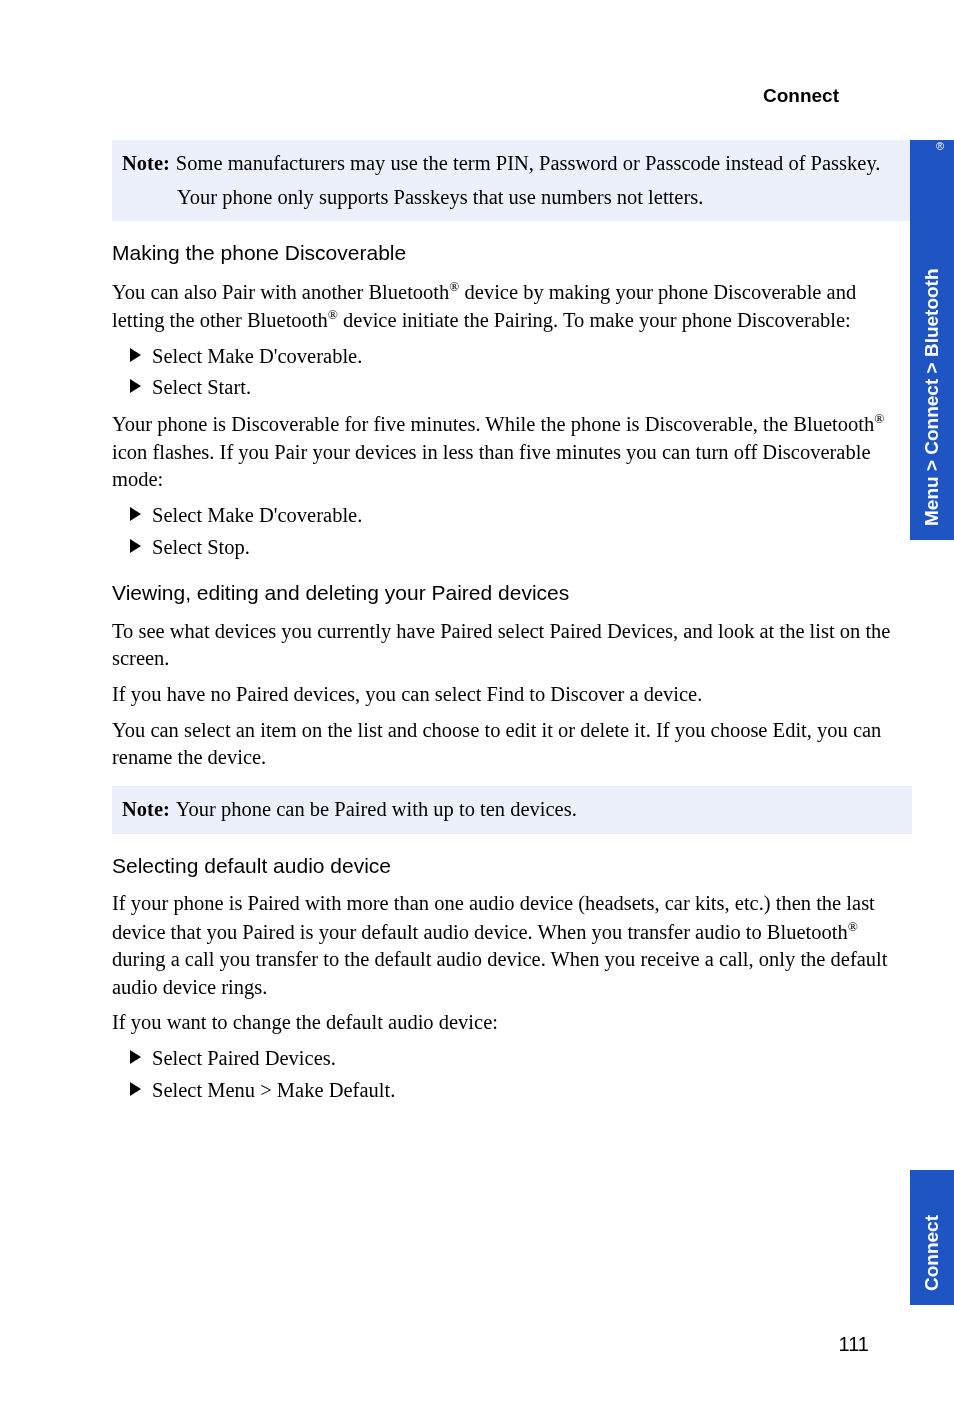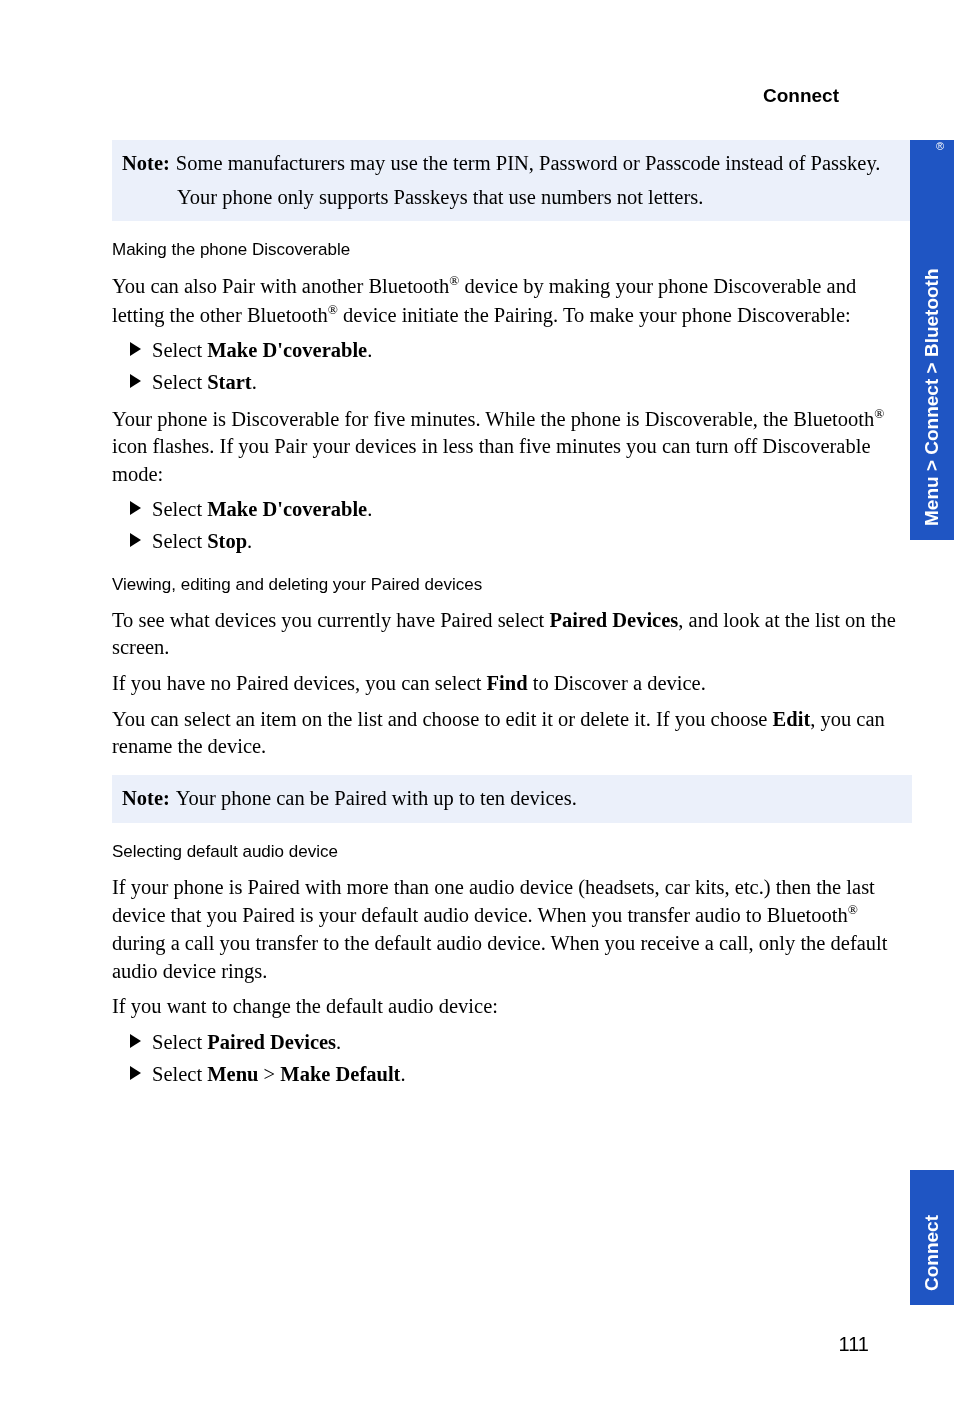--- a/index.html
+++ b/index.html
@@ -36,39 +36,39 @@
     padding: 10px 10px 10px 10px;
     margin-bottom: 18px;
   }
   .note-box .note-row { display: flex; align-items: flex-end; }
   .note-box .note-label { font-weight: bold; padding-right: 6px; flex: 0 0 auto; }
   .note-box .note-body { flex: 1 1 auto; }
   .note-box .note-extra { margin-left: 55px; margin-top: 6px; }
   h2.section {
     font-family: Arial, Helvetica, sans-serif;
     font-weight: normal;
-    font-size: 17px;
+    font-size: 21px;
     margin-top: 18px;
     margin-bottom: 10px;
   }
   p.body { margin-bottom: 8px; }
   .sup { font-size: 0.65em; vertical-align: super; }
   ul.steps { list-style: none; padding-left: 18px; margin: 6px 0 8px 0; }
   ul.steps li { position: relative; padding-left: 22px; margin: 4px 0; }
   ul.steps li::before {
     content: "";
     position: absolute;
     left: 0;
     top: 5px;
     width: 0; height: 0;
     border-top: 7px solid transparent;
     border-bottom: 7px solid transparent;
     border-left: 11px solid #000;
   }
-  .b { font-weight: bold; }
+  .b { font-weight: normal; }
   .side-tab {
     position: absolute;
     right: 0;
     width: 44px;
     background: #1f55c3;
     color: #fff;
     font-family: Arial, Helvetica, sans-serif;
     font-weight: bold;
     font-size: 19px;
     writing-mode: vertical-rl;

